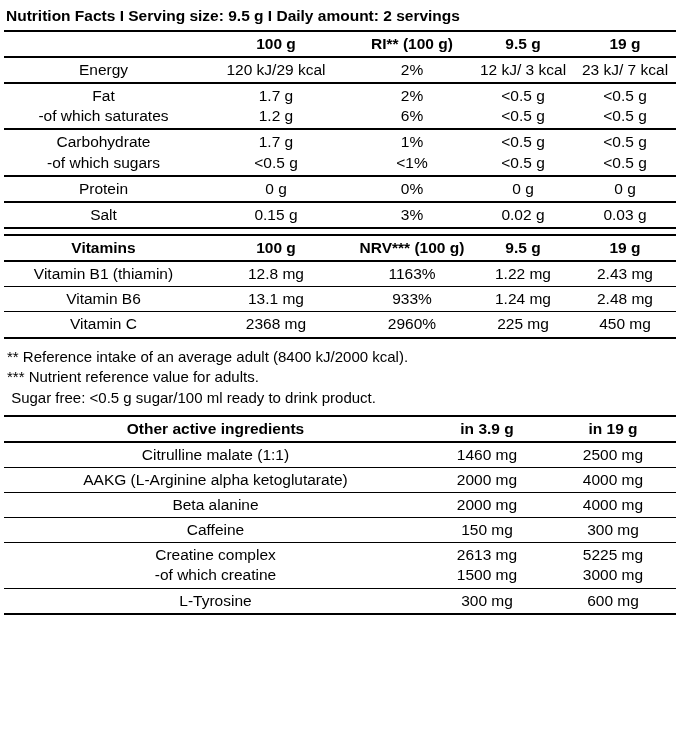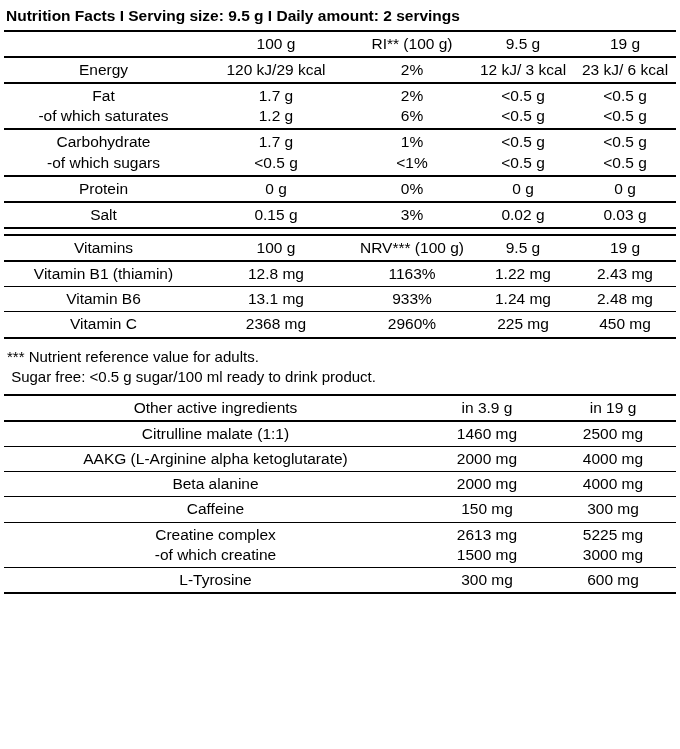--- a/index.html
+++ b/index.html
@@ -38,21 +38,21 @@
     font-size: 15.5px;
     line-height: 1.30;
     vertical-align: baseline;
     font-weight: normal;
     text-align: center;
   }
   .lbl {
     text-align: center;
     padding-left: 3px;
   }
-  .bold { font-weight: normal; }
+  .bold { font-weight: bold; }
   .rule td {
     border-top: 2px solid #000;
   }
   .rule-thin td {
     border-top: 1.5px solid #000;
   }
   .pad-top td { padding-top: 2px; }
   .pad-bot td { padding-bottom: 2px; }
   .spacer td { height: 5px; }
   .notes {
@@ -94,21 +94,21 @@
         <td class="bold">RI** (100 g)</td>
         <td class="bold">9.5 g</td>
         <td class="bold">19 g</td>
       </tr>
 
       <tr class="rule pad-top pad-bot">
         <td class="lbl">Energy</td>
         <td>120 kJ/29 kcal</td>
         <td>2%</td>
         <td>12 kJ/ 3 kcal</td>
-        <td>23 kJ/ 6 kcal</td>
+        <td>23 kJ/ 7 kcal</td>
       </tr>
 
       <tr class="rule pad-top">
         <td class="lbl">Fat</td>
         <td>1.7 g</td>
         <td>2%</td>
         <td>&lt;0.5 g</td>
         <td>&lt;0.5 g</td>
       </tr>
       <tr class="pad-bot">
@@ -183,20 +183,21 @@
         <td>225 mg</td>
         <td>450 mg</td>
       </tr>
       <tr class="rule">
           <td colspan="5"></td>
         </tr>
     </tbody>
   </table>
 
   <div class="notes">
+    <div>** Reference intake of an average adult (8400 kJ/2000 kcal).</div>
     <div>*** Nutrient reference value for adults.</div>
     <div> Sugar free: &lt;0.5 g sugar/100 ml ready to drink product.</div>
   </div>
 
   <table>
     <colgroup>
         <col class="o1">
         <col class="o2">
         <col class="o3">
       </colgroup>

